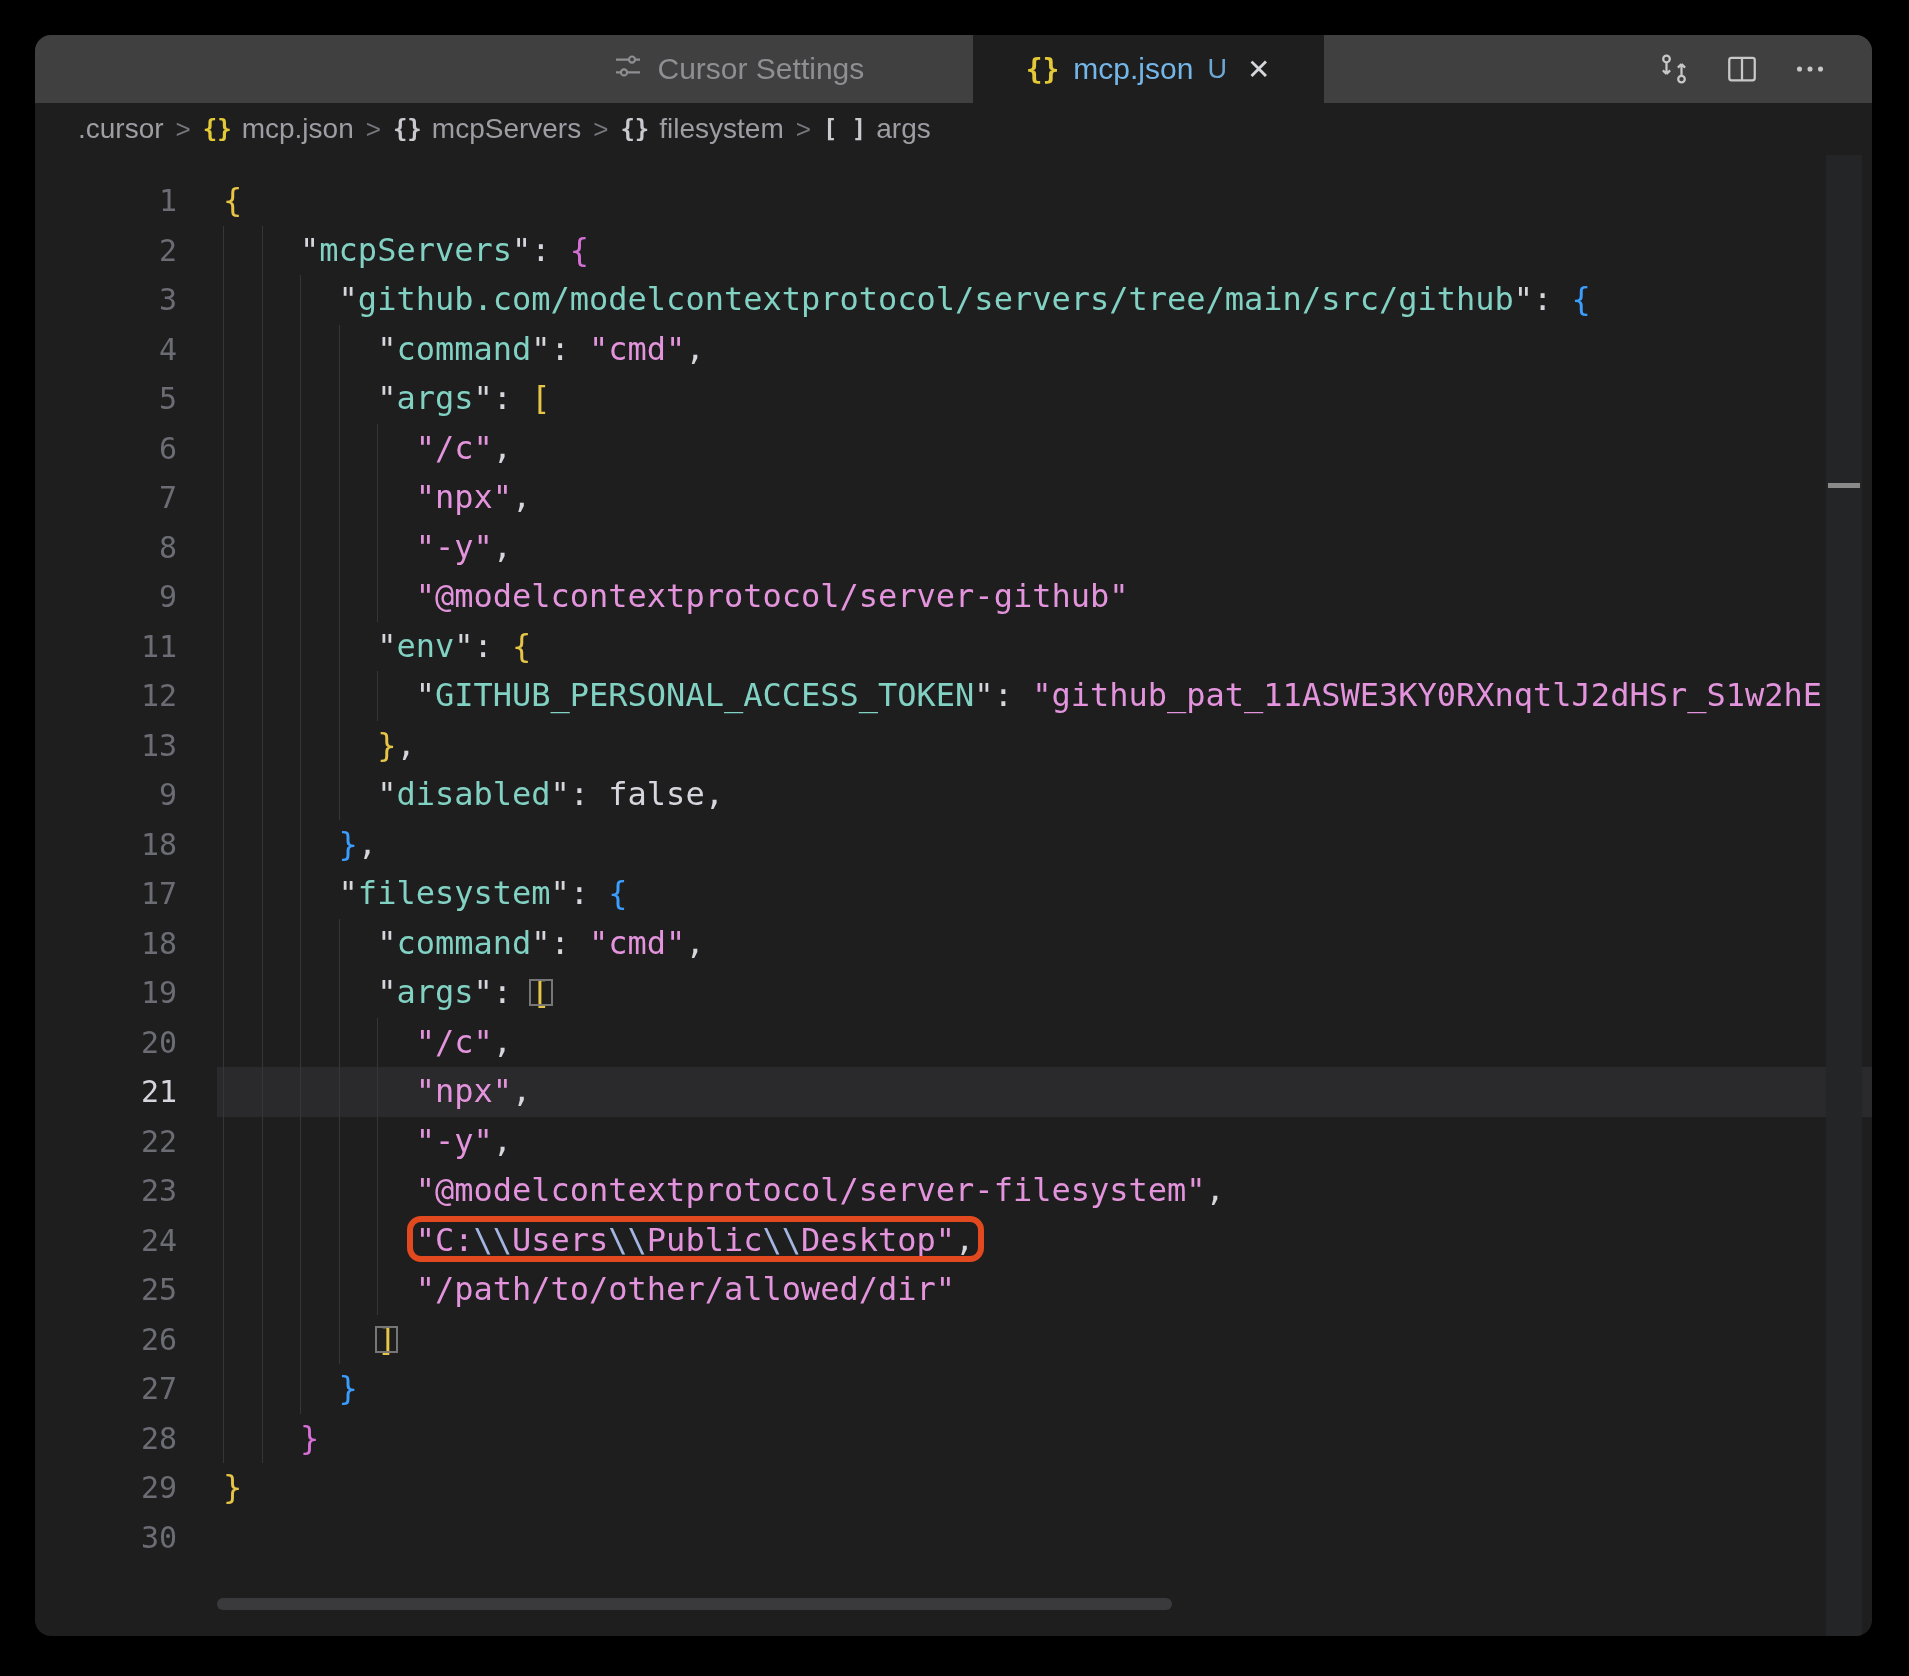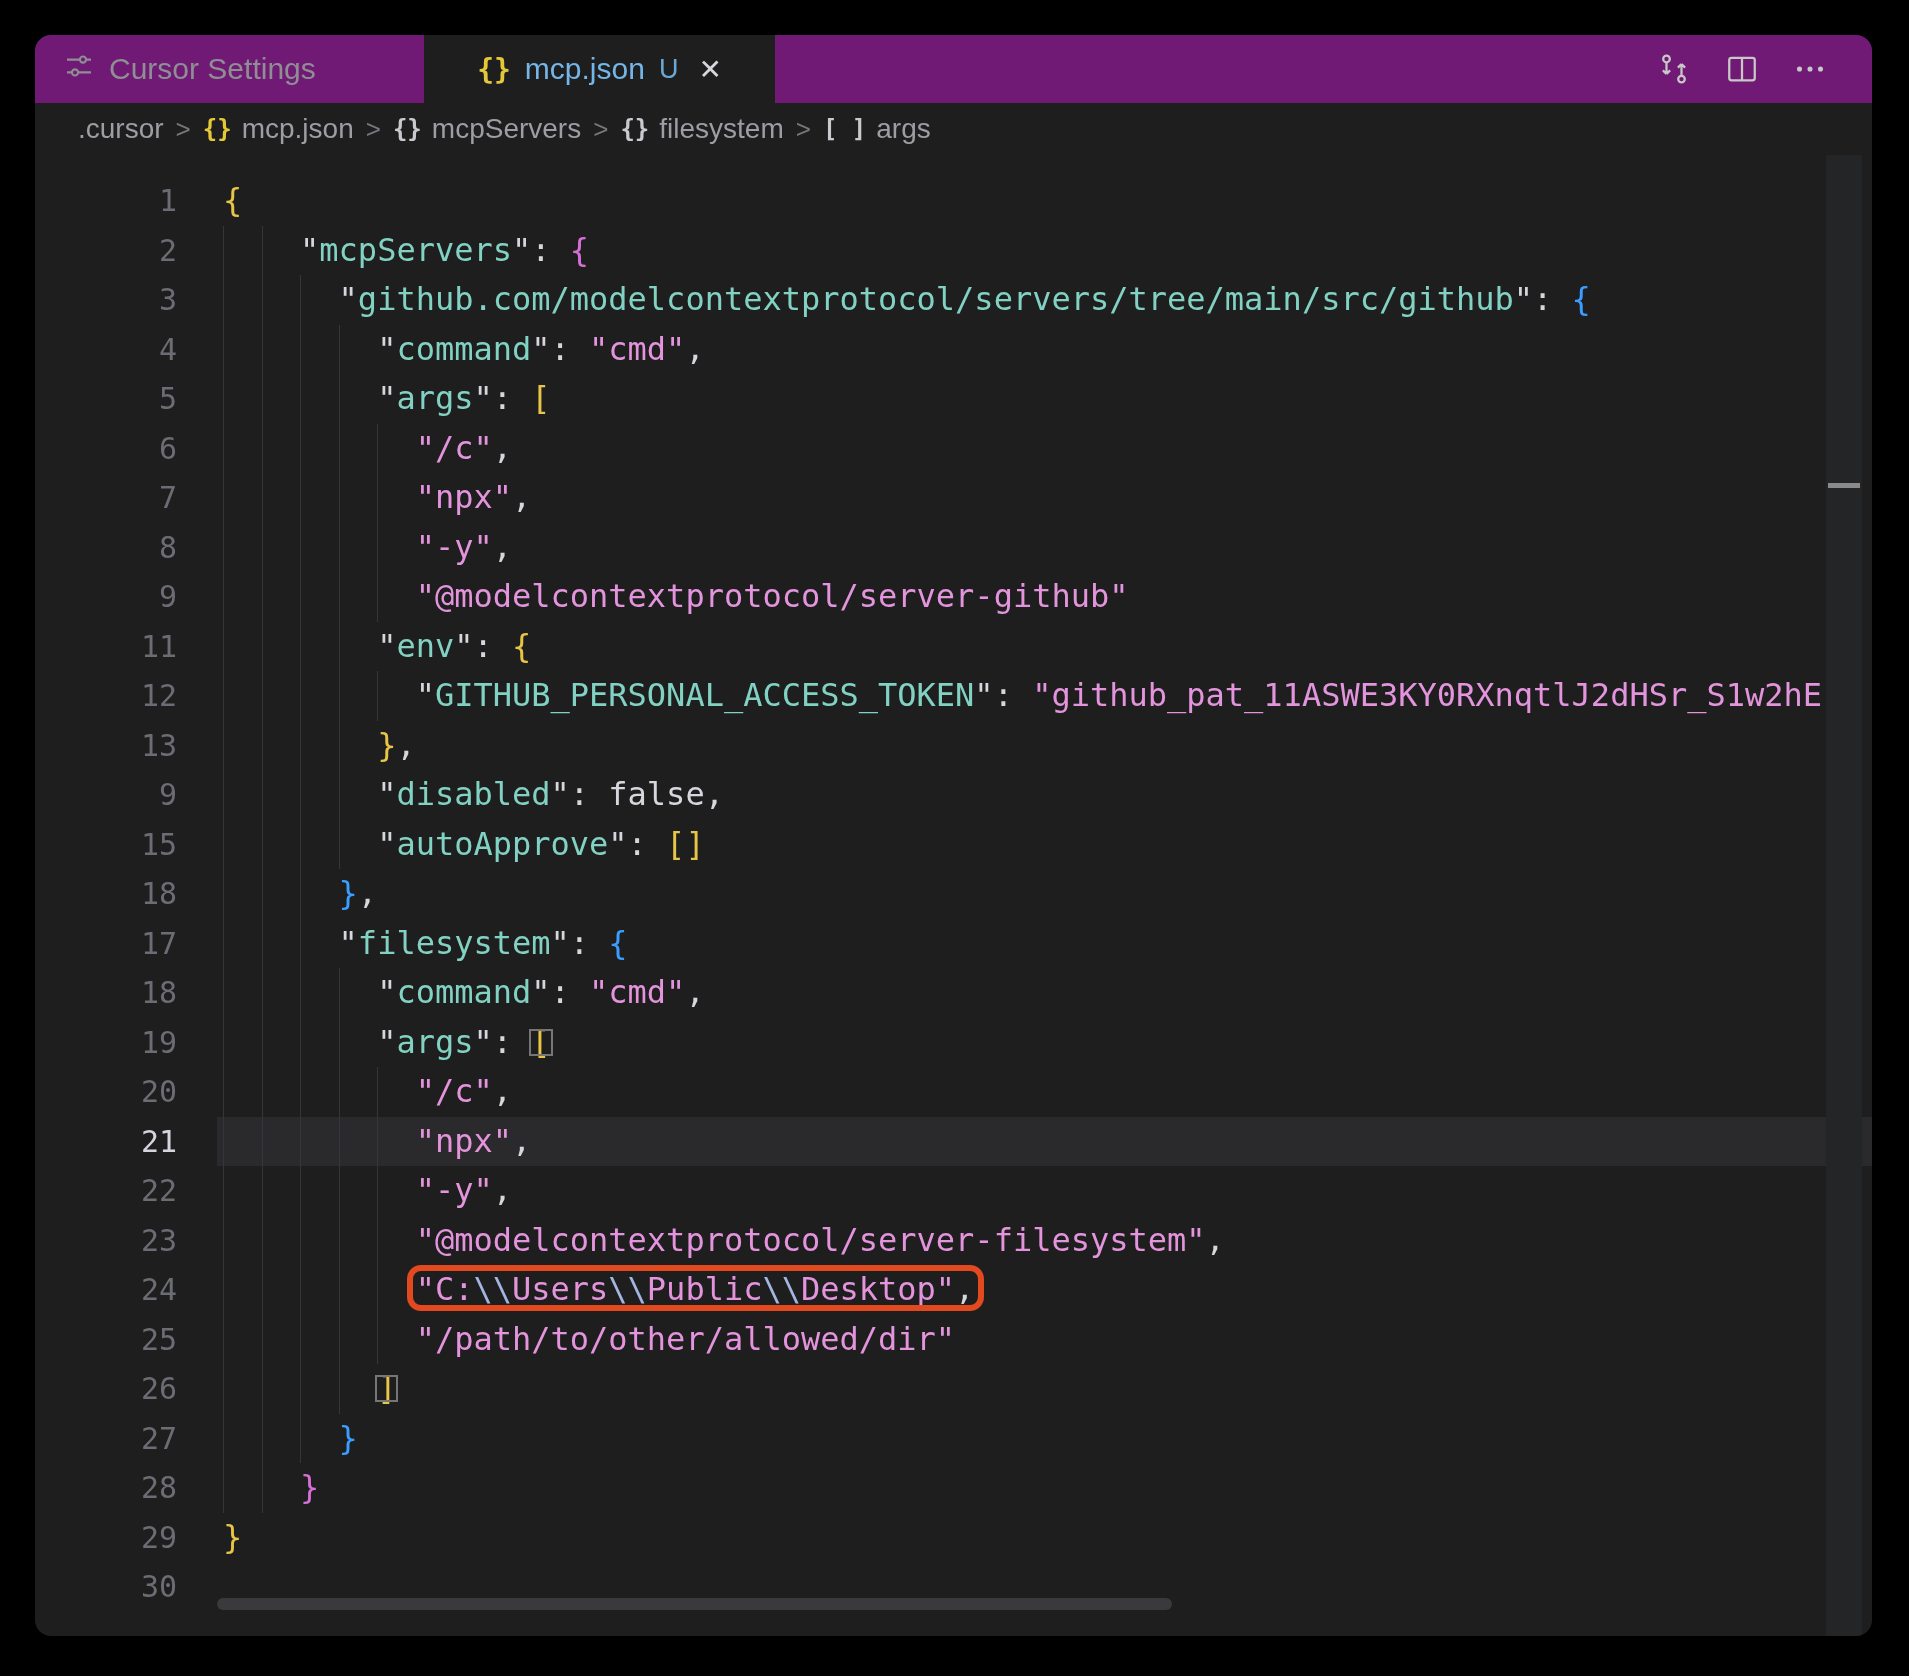--- a/index.html
+++ b/index.html
@@ -1,21 +1,21 @@
 <!DOCTYPE html>
 <html style="--c-key: #82D2C4; --c-string: #E394DC; --c-escape: #A3B6E2; --c-punct: #D6D6DD; --c-bracket1: #E7C547; --c-bracket2: #D670D6; --c-bracket3: #3B9EFF; --c-annotation: #E2491F; --c-filename: #75B6E8; --c-modified_badge: #75B6E8; --c-icon_json: #E3C837; --c-line_number: #6C6C74; --c-line_number_active: #D5D5DD; --c-breadcrumb: #9D9DA3;"><head>
 <meta charset="utf-8">
 <style>
   html,body{margin:0;padding:0;background:#000;}
   #stage{position:relative;width:1909px;height:1676px;background:#000;overflow:hidden;
          font-family:"Liberation Sans",sans-serif;}
   #window{position:absolute;left:35px;top:35px;width:1837px;height:1601px;background:#1E1E1F;
           border-radius:16px;overflow:hidden;}
   
-  .tabbar{position:relative;height:68px;background:#701a75;display:flex;align-items:stretch;}
+  .tabbar{position:relative;height:68px;background:#404040;display:flex;align-items:stretch;justify-content:center;}
   .tab{display:flex;align-items:center;gap:14px;padding:0 28px;font-size:30px;cursor:default;}
   .tab.inactive{width:333px;color:#8E8E93;}
   .tab.active{background:#1E1E1F;color:var(--c-filename);width:295px;justify-content:center;}
   .tab .braces{font-family:"DejaVu Sans Mono",monospace;font-weight:bold;font-size:28px;color:var(--c-icon_json);}
   .tab .badge{font-size:27px;color:var(--c-modified_badge);opacity:.9;}
   .tab .close{color:#D6D6DD;font-size:28px;margin-left:6px;}
   .tab-actions{position:absolute;right:44px;top:0;height:68px;display:flex;align-items:center;gap:32px;}
   .tab-actions svg{display:block;}
   
   .breadcrumbs{height:52px;display:flex;align-items:center;padding-left:43px;background:#1E1E1F;
@@ -170,24 +170,20 @@
           </div>
           <div class="line">
             <div class="ln">13</div>
             <div class="code"><i class="guide" style="left: calc(0ch + 6px);"></i><i class="guide" style="left: calc(2ch + 6px);"></i><i class="guide" style="left: calc(4ch + 6px);"></i><i class="guide" style="left: calc(6ch + 6px);"></i><span class="tk-p">        </span><span class="tk-b1">}</span><span class="tk-p">,</span></div>
           </div>
           <div class="line">
             <div class="ln">9</div>
             <div class="code"><i class="guide" style="left: calc(0ch + 6px);"></i><i class="guide" style="left: calc(2ch + 6px);"></i><i class="guide" style="left: calc(4ch + 6px);"></i><i class="guide" style="left: calc(6ch + 6px);"></i><span class="tk-p">        </span><span class="tk-p">"</span><span class="tk-k">disabled</span><span class="tk-p">": </span><span class="tk-p">false</span><span class="tk-p">,</span></div>
           </div>
           <div class="line">
-            <div class="ln">15</div>
-            <div class="code"><i class="guide" style="left: calc(0ch + 6px);"></i><i class="guide" style="left: calc(2ch + 6px);"></i><i class="guide" style="left: calc(4ch + 6px);"></i><i class="guide" style="left: calc(6ch + 6px);"></i><span class="tk-p">        </span><span class="tk-p">"</span><span class="tk-k">autoApprove</span><span class="tk-p">": </span><span class="tk-b1">[]</span></div>
-          </div>
-          <div class="line">
             <div class="ln">18</div>
             <div class="code"><i class="guide" style="left: calc(0ch + 6px);"></i><i class="guide" style="left: calc(2ch + 6px);"></i><i class="guide" style="left: calc(4ch + 6px);"></i><span class="tk-p">      </span><span class="tk-b3">}</span><span class="tk-p">,</span></div>
           </div>
           <div class="line">
             <div class="ln">17</div>
             <div class="code"><i class="guide" style="left: calc(0ch + 6px);"></i><i class="guide" style="left: calc(2ch + 6px);"></i><i class="guide" style="left: calc(4ch + 6px);"></i><span class="tk-p">      </span><span class="tk-p">"</span><span class="tk-k">filesystem</span><span class="tk-p">": </span><span class="tk-b3">{</span></div>
           </div>
           <div class="line">
             <div class="ln">18</div>
             <div class="code"><i class="guide" style="left: calc(0ch + 6px);"></i><i class="guide" style="left: calc(2ch + 6px);"></i><i class="guide" style="left: calc(4ch + 6px);"></i><i class="guide" style="left: calc(6ch + 6px);"></i><span class="tk-p">        </span><span class="tk-p">"</span><span class="tk-k">command</span><span class="tk-p">": </span><span class="tk-s">"cmd"</span><span class="tk-p">,</span></div>

